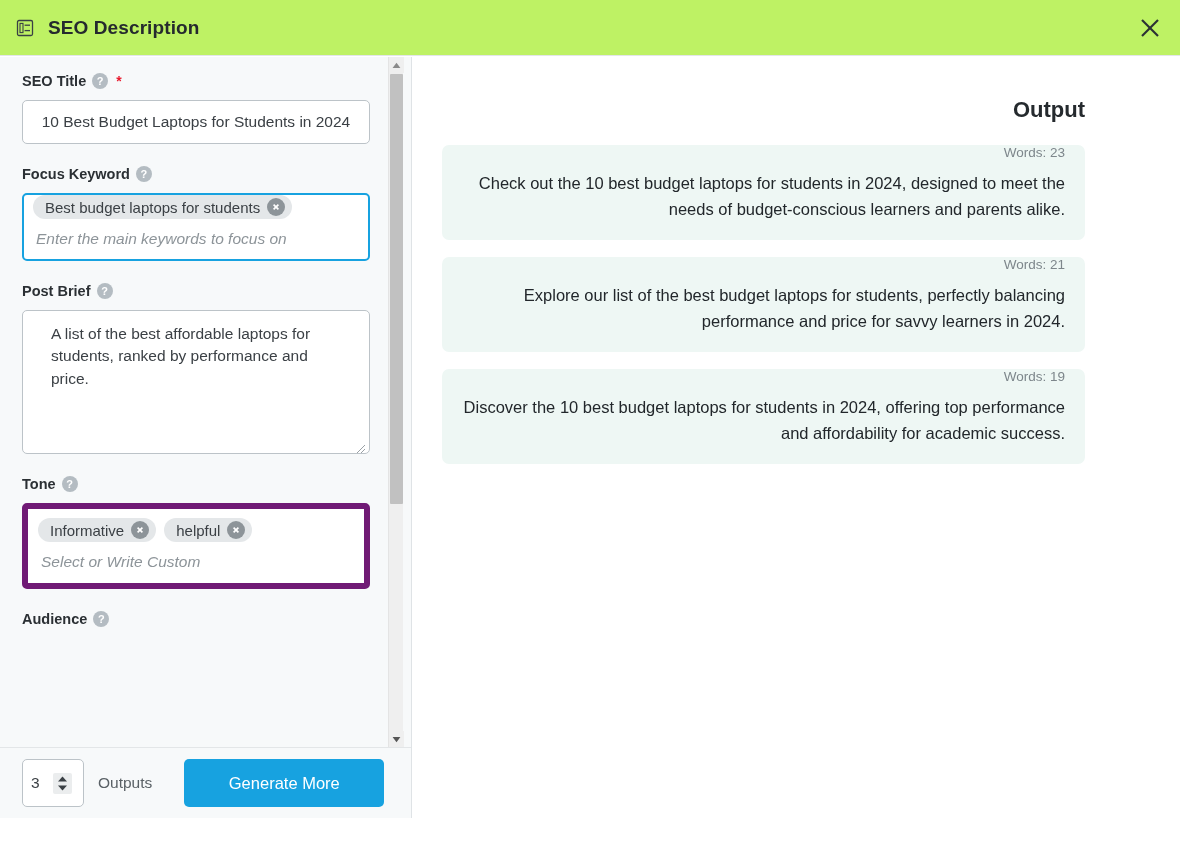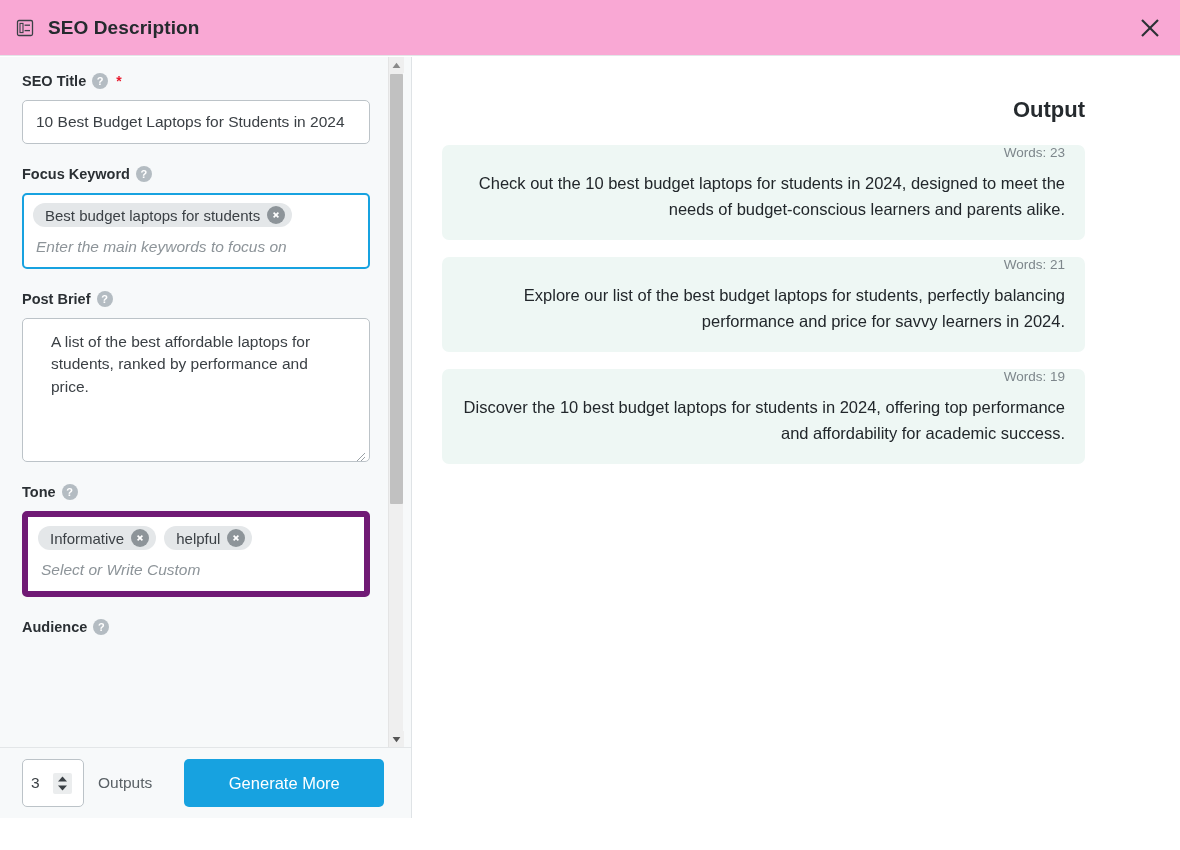--- a/index.html
+++ b/index.html
@@ -7,21 +7,21 @@
     width: 1180px; height: 850px;
     background: #ffffff;
     font-family: "Liberation Sans", sans-serif;
     overflow: hidden;
   }
   .app { position: relative; width: 1180px; height: 850px; background: #fff; }
 
   
   .header {
     position: absolute; left: 0; top: 0; width: 1180px; height: 56px;
-    background: #f9a8d4; border-bottom: 1px solid #e3e6e8;
+    background: #bef264; border-bottom: 1px solid #e3e6e8;
     display: flex; align-items: center;
   }
   .header-icon {
     margin-left: 14px; width: 22px; height: 22px;
     display: flex; align-items: center; justify-content: center;
   }
   .header-title {
     margin-left: 12px; font-size: 19px; font-weight: bold; color: #252a2e;
     letter-spacing: .1px;
   }
@@ -51,29 +51,29 @@
     cursor: pointer; line-height: 1;
   }
   .required-star { color: #e8192c; font-size: 14px; font-weight: bold; margin-left: 2px; }
 
   .text-input {
     width: 348px; height: 44px; background: #fff;
     border: 1px solid #bcc3c8; border-radius: 5px;
     padding: 0 13px; font-size: 15.5px; color: #3b4045;
     font-family: "Liberation Sans", sans-serif;
     white-space: nowrap; overflow: hidden;
-    display: flex; align-items: center;
+    display: flex; align-items: center; justify-content: center;
   }
   .text-input .clip { display: block; white-space: nowrap; }
 
   .chip-box {
     width: 348px; background: #fff; border: 6px solid #701a75;
     border-radius: 5px; padding: 9px 10px 8px 10px;
   }
-  .chip-box.focused { border: 2px solid #17a2e0; padding: 8px 9px 7px 9px; }
+  .chip-box.focused { border: 2px solid #17a2e0; padding: 0 9px 7px 9px; }
   .chips { display: flex; flex-wrap: wrap; gap: 8px; }
   .chip {
     display: inline-flex; align-items: center; gap: 7px;
     background: #e4e7e9; border-radius: 13px;
     padding: 3px 7px 3px 12px; font-size: 15px; color: #3b4045;
   }
   .chip-x {
     width: 18px; height: 18px; border-radius: 50%; background: #8d9499;
     display: inline-flex; align-items: center; justify-content: center;
     cursor: pointer;

